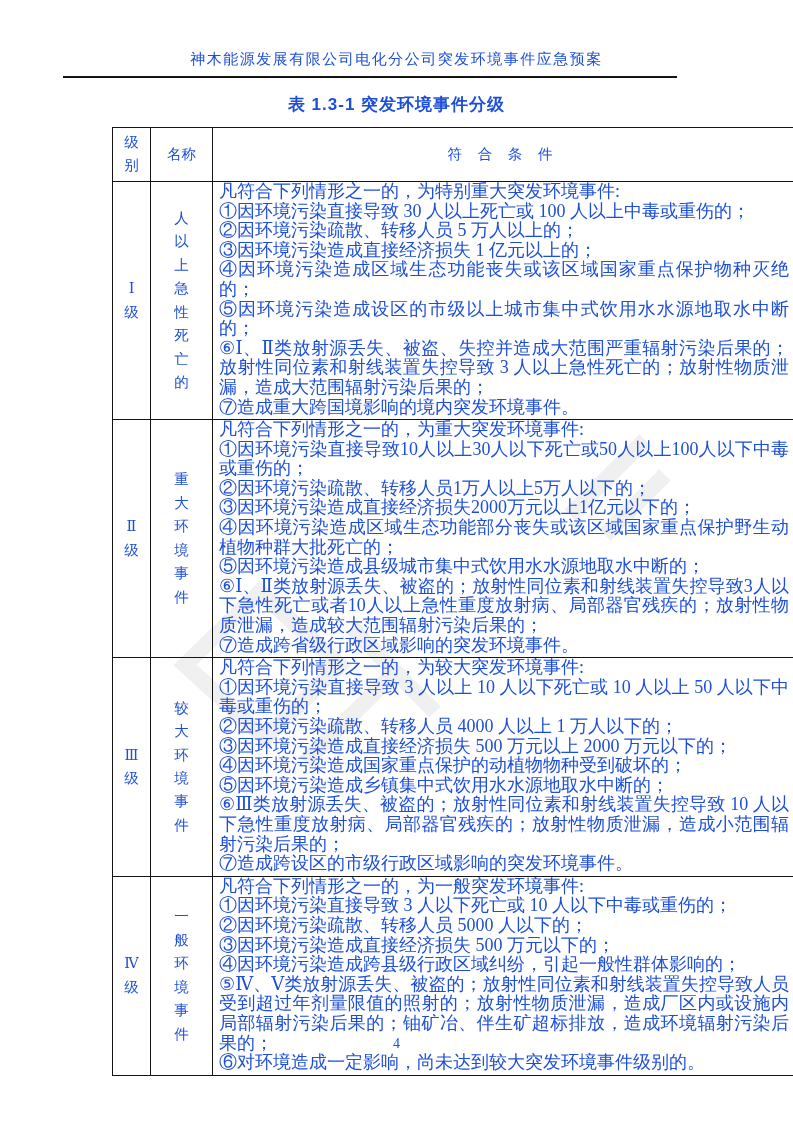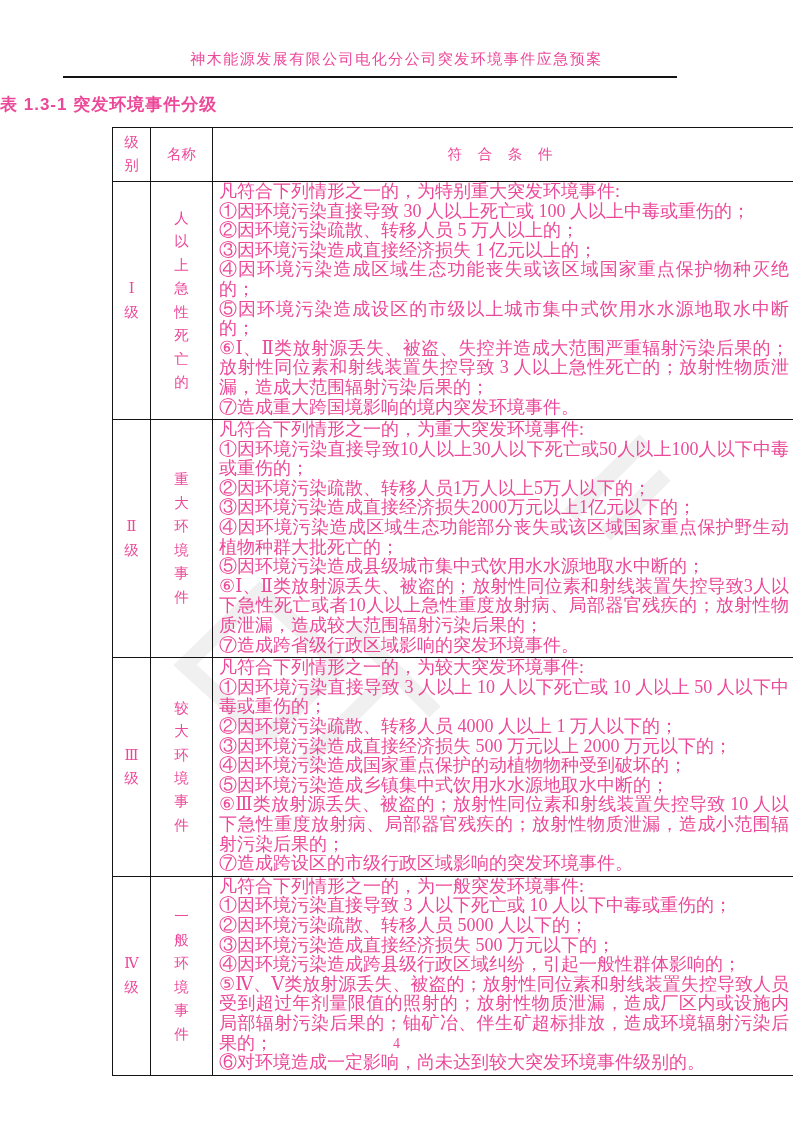--- a/index.html
+++ b/index.html
@@ -2,38 +2,38 @@
 <html><head>
 <meta charset="utf-8">
 <style>
   html,body{margin:0;padding:0;background:#9a9a9a;}
   .page{
     position:relative;
     width:793px;height:1122px;
     margin:0 auto;
     background:#ffffff;
     font-family:"Liberation Serif","DejaVu Serif",serif;
-    color:#ec4899;
+    color:#1d4ed8;
     overflow:hidden;
   }
   .watermark{
     position:absolute;left:100px;top:330px;width:640px;height:460px;
     pointer-events:none;
   }
   .doc-header{
     position:absolute;top:50px;left:0;width:100%;
     text-align:center;font-size:15px;letter-spacing:1.5px;
   }
   .header-rule{
     position:absolute;top:76px;left:63px;width:614px;height:0;
     border-top:2px solid #141414;
   }
   .table-title{
     position:absolute;top:93px;left:0;width:100%;
-    text-align:left;font-weight:bold;font-size:17px;letter-spacing:1px;
+    text-align:center;font-weight:bold;font-size:17px;letter-spacing:1px;
     font-family:"Liberation Sans","DejaVu Sans",sans-serif;
   }
   table.cls-table{
     position:absolute;top:127px;left:112px;width:682px;
     border-collapse:collapse;table-layout:fixed;
     background:transparent;
   }
   .cls-table th,.cls-table td{border:1.6px solid #141414;}
   .cls-table thead th{
     font-weight:normal;font-size:14.5px;line-height:1.3;

